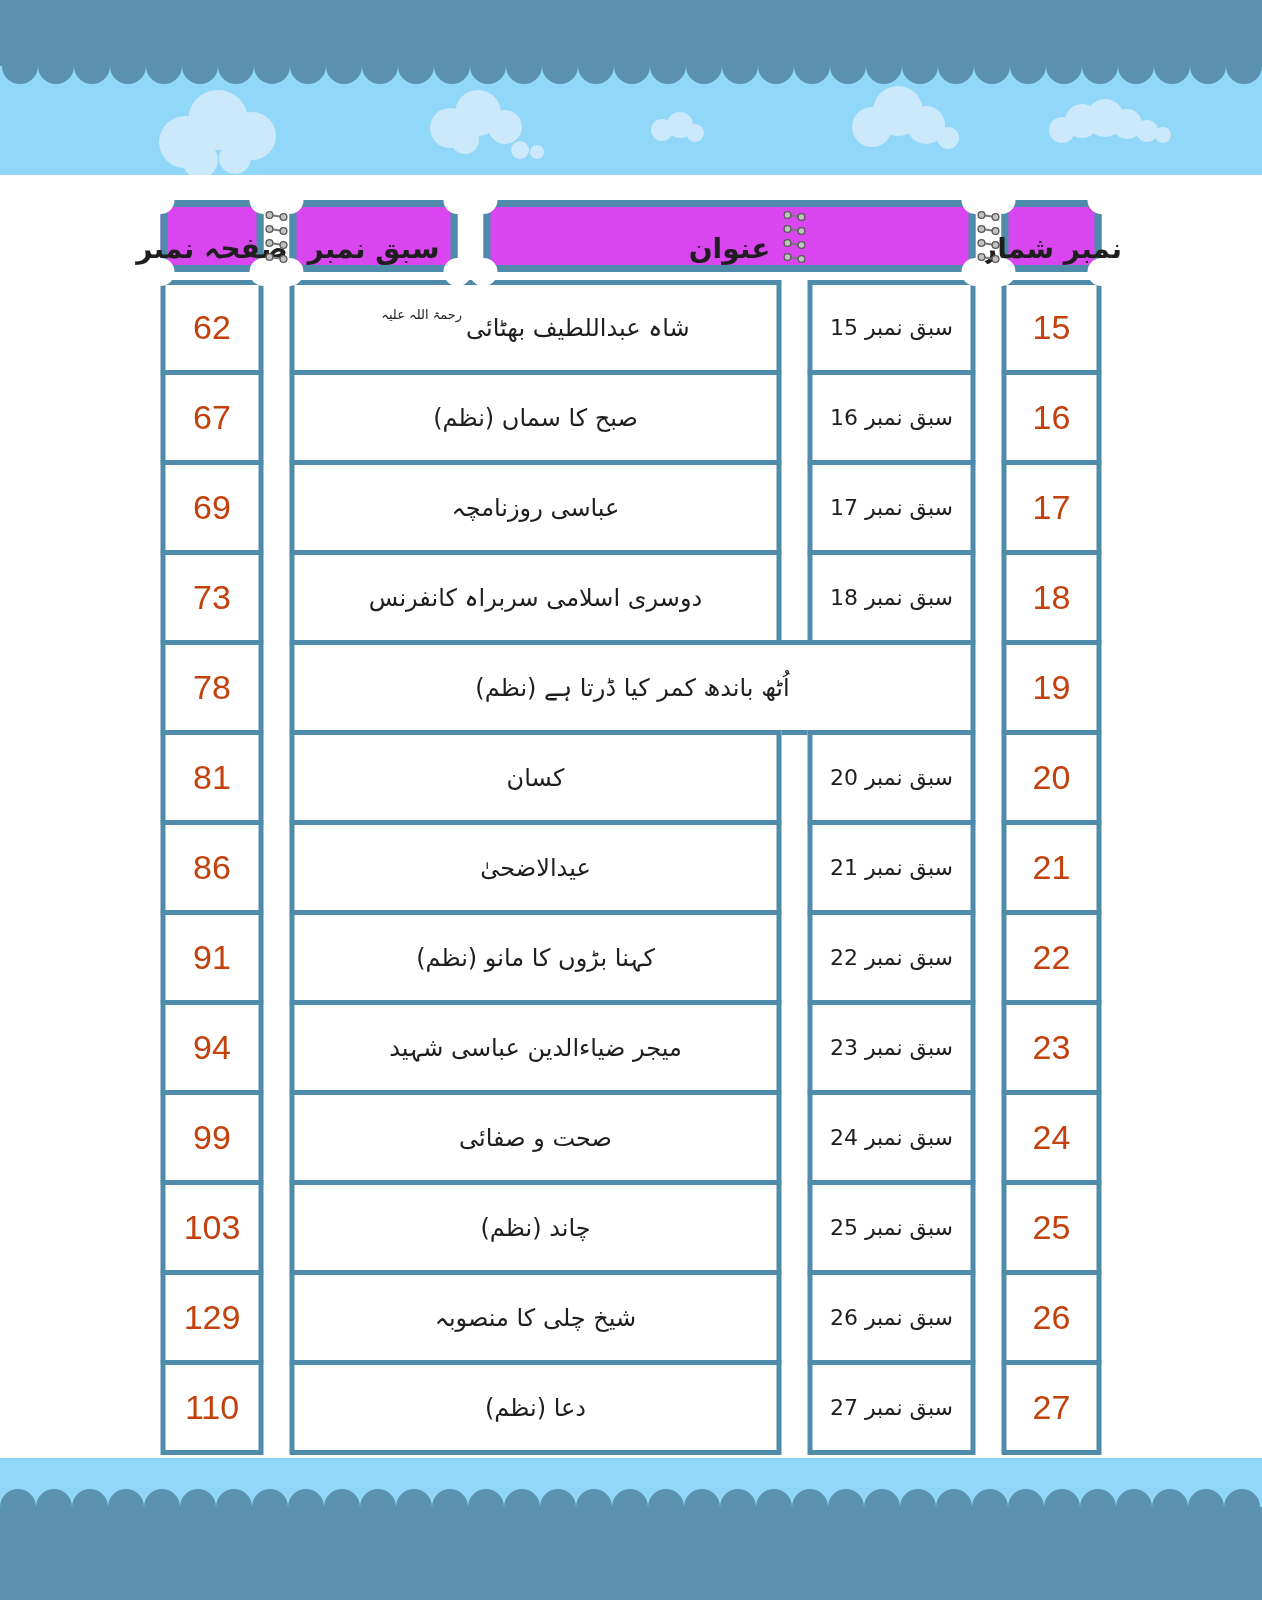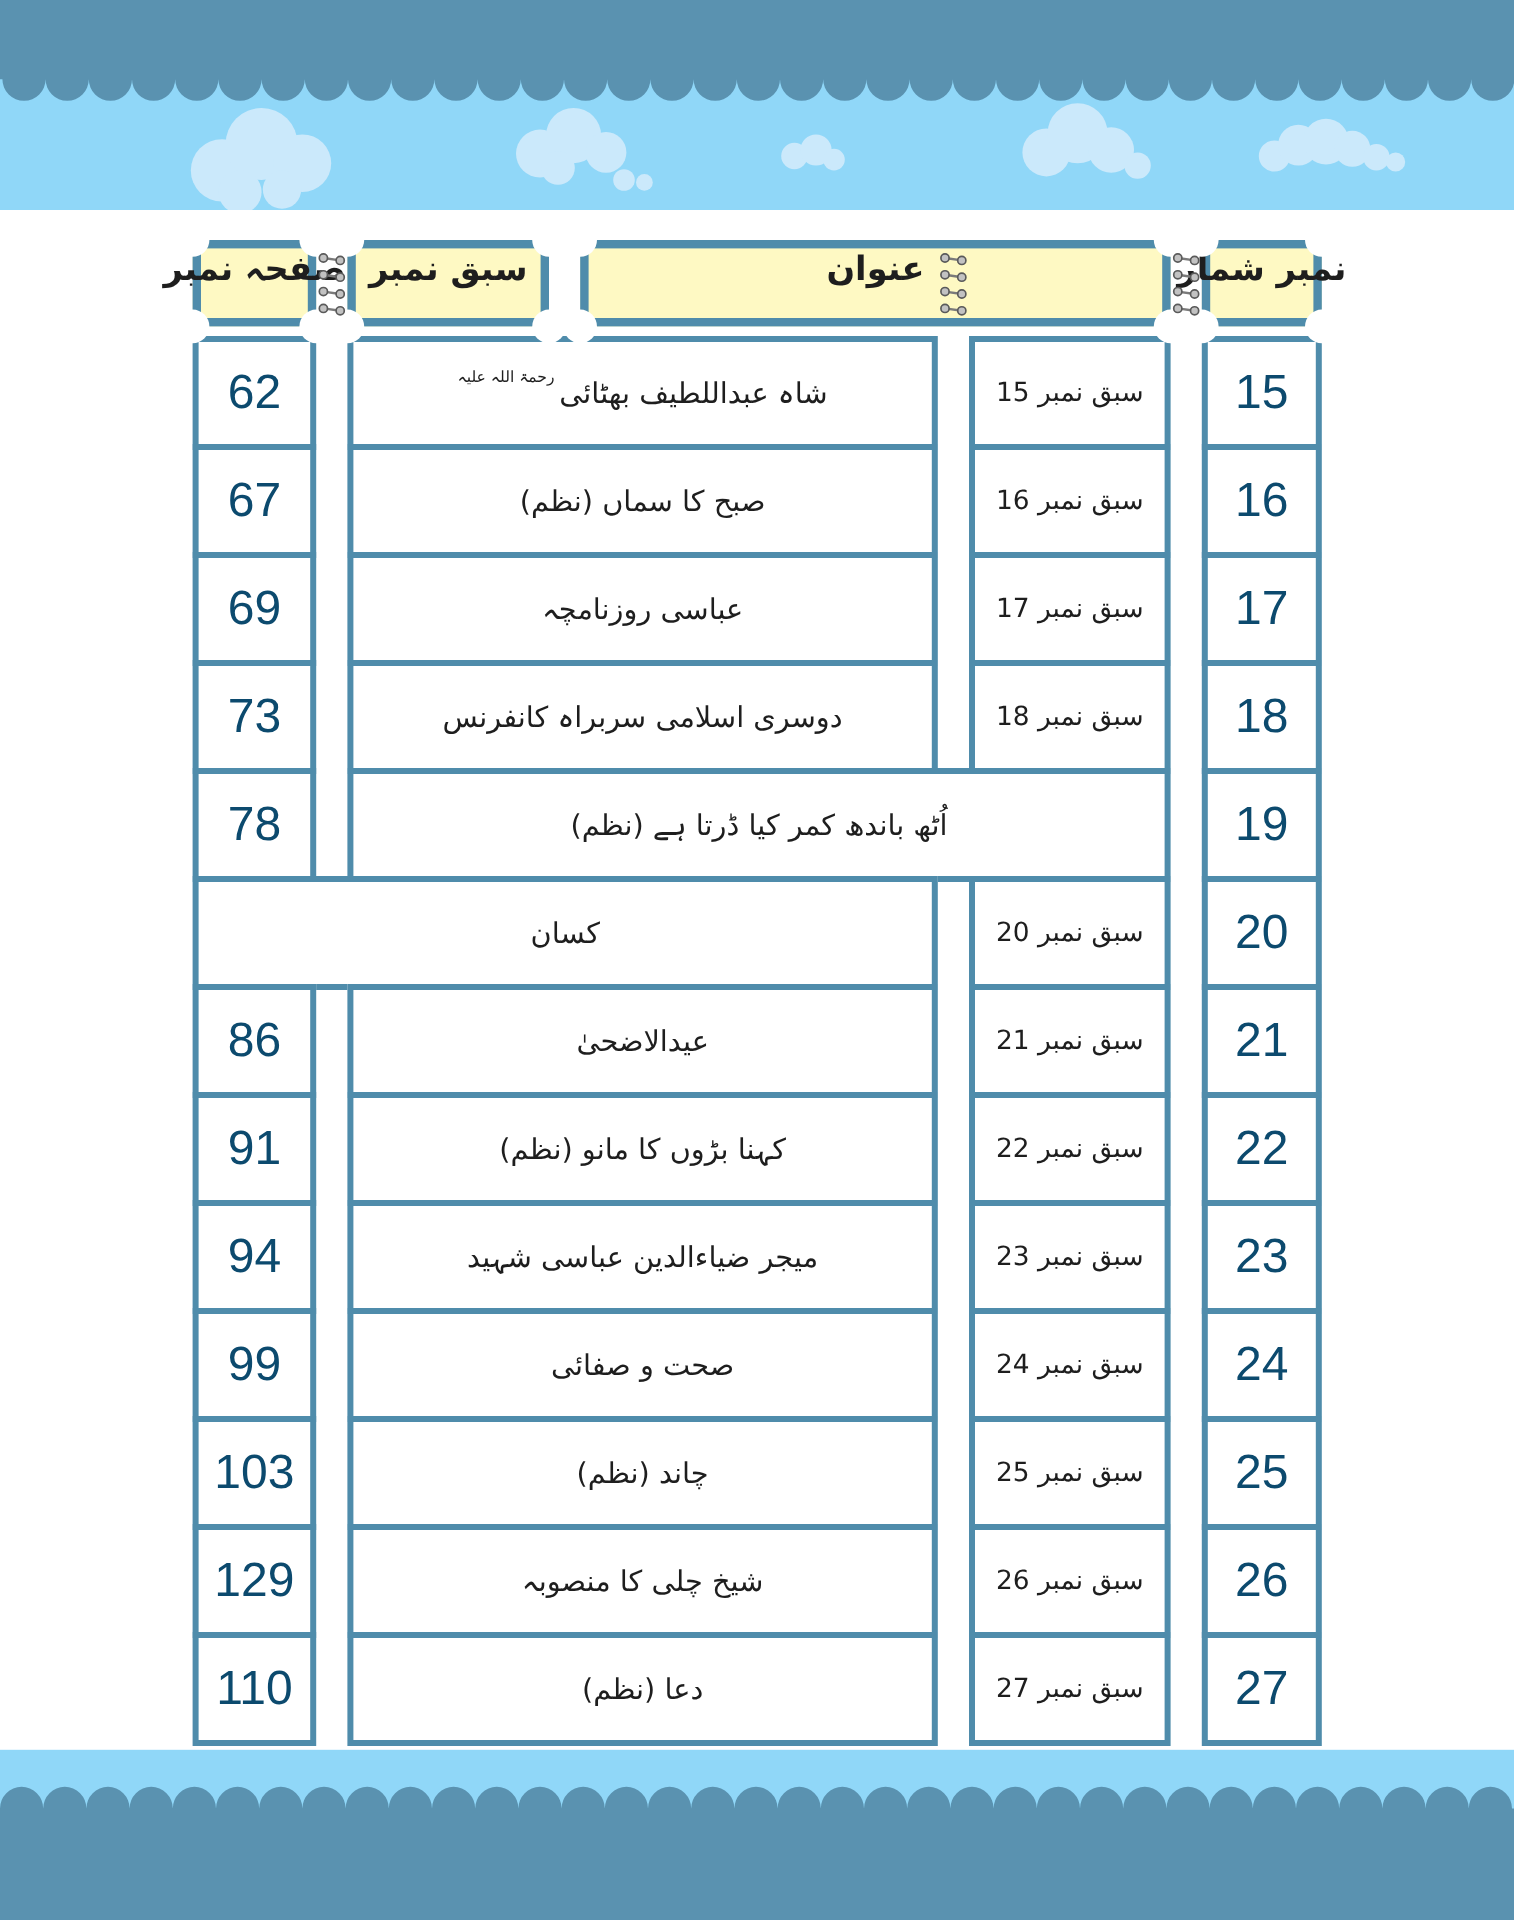--- a/index.html
+++ b/index.html
@@ -22,22 +22,22 @@
 
   
   .toc{position:absolute;top:200px;left:50%;transform:translateX(-50%);width:941px;direction:rtl}
   .header-row{display:flex;direction:rtl;column-gap:26px;position:relative;height:72px;margin-bottom:8px}
   .w-serial{width:100px;flex:none}
   .w-lesson{width:168px;flex:none}
   .w-title{flex:1}
   .w-page{width:103px;flex:none}
 
   .hbox{
-    position:relative;height:72px;background:#fef9c3;border:7px solid var(--bd);
-    display:flex;align-items:flex-start;justify-content:center;
+    position:relative;height:72px;background:#d946ef;border:7px solid var(--bd);
+    display:flex;align-items:flex-end;justify-content:center;
   }
   .hlabel{font-weight:bold;font-size:28px;letter-spacing:0;white-space:nowrap}
   .notch{position:absolute;width:28px;height:28px;border-radius:50%;background:#fff}
   .n-tl{top:-21px;left:-21px}
   .n-tr{top:-21px;right:-21px}
   .n-bl{bottom:-21px;left:-21px}
   .n-br{bottom:-21px;right:-21px}
 
   .connector{
     position:absolute;top:4px;bottom:4px;width:26px;z-index:3;
@@ -46,21 +46,21 @@
   .c1{right:100px}
   .c2{right:294px}
   .c3{right:812px}
 
   .brow{display:flex;direction:rtl;column-gap:26px}
   .brow + .brow{margin-top:-5px}
   .cell{
     height:95px;background:#fff;border:5px solid var(--bd);
     display:flex;align-items:center;justify-content:center;
   }
-  .num{font-family:"Liberation Sans",sans-serif;font-size:40px;color:#0c4a6e}
+  .num{font-family:"Liberation Sans",sans-serif;font-size:34px;color:#c2410c}
   .lesson-txt{font-size:22px;white-space:nowrap;direction:rtl}
   .title-txt{font-size:24px;white-space:nowrap;direction:rtl}
   .hon{font-size:13px;line-height:1.1;transform:translateY(-12px);margin-right:4px;white-space:nowrap}
   .hon:empty{display:none}
 </style>
 </head>
 <body>
 
 <div class="top-banner">
   <svg width="1262" height="175" viewBox="0 0 1262 175" preserveAspectRatio="none">
@@ -270,20 +270,23 @@
   <div class="brow">
     <div class="cell w-serial">
         <span class="num">20</span>
       </div>
     <div class="cell w-lesson">
         <span class="lesson-txt">سبق نمبر 20</span>
       </div>
     <div class="cell w-title">
         <span class="title-txt">کسان</span>
       </div>
+    <div class="cell w-page">
+        <span class="num">81</span>
+      </div>
   </div>
   <div class="brow">
     <div class="cell w-serial">
         <span class="num">21</span>
       </div>
     <div class="cell w-lesson">
         <span class="lesson-txt">سبق نمبر 21</span>
       </div>
     <div class="cell w-title">
         <span class="title-txt">عیدالاضحیٰ</span>

